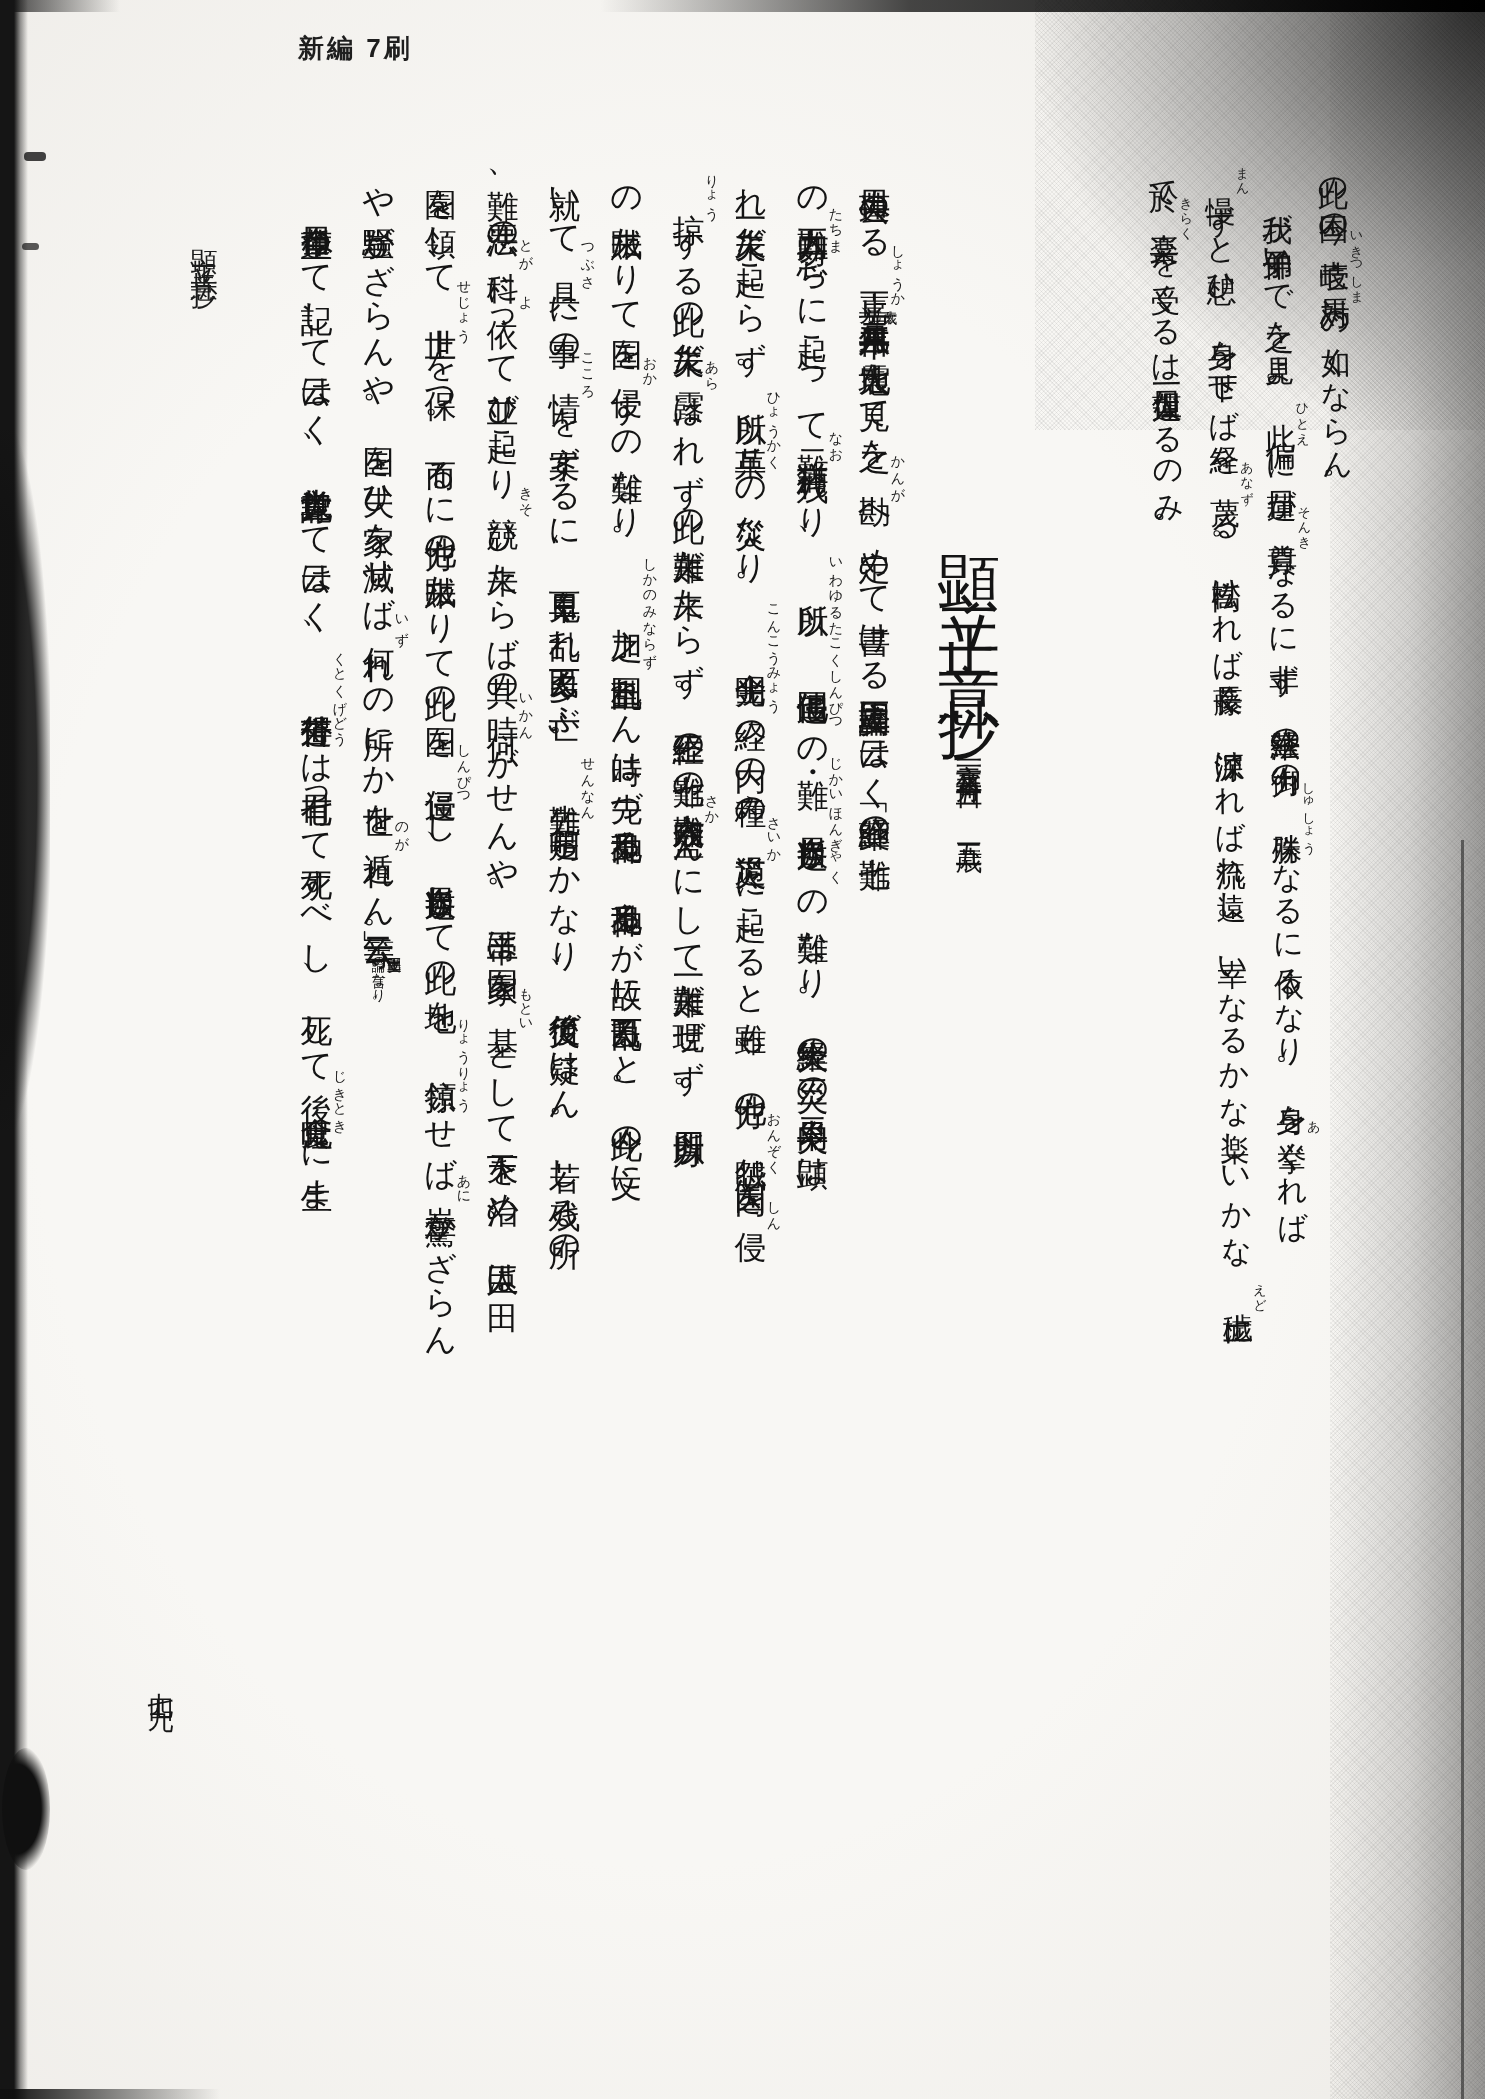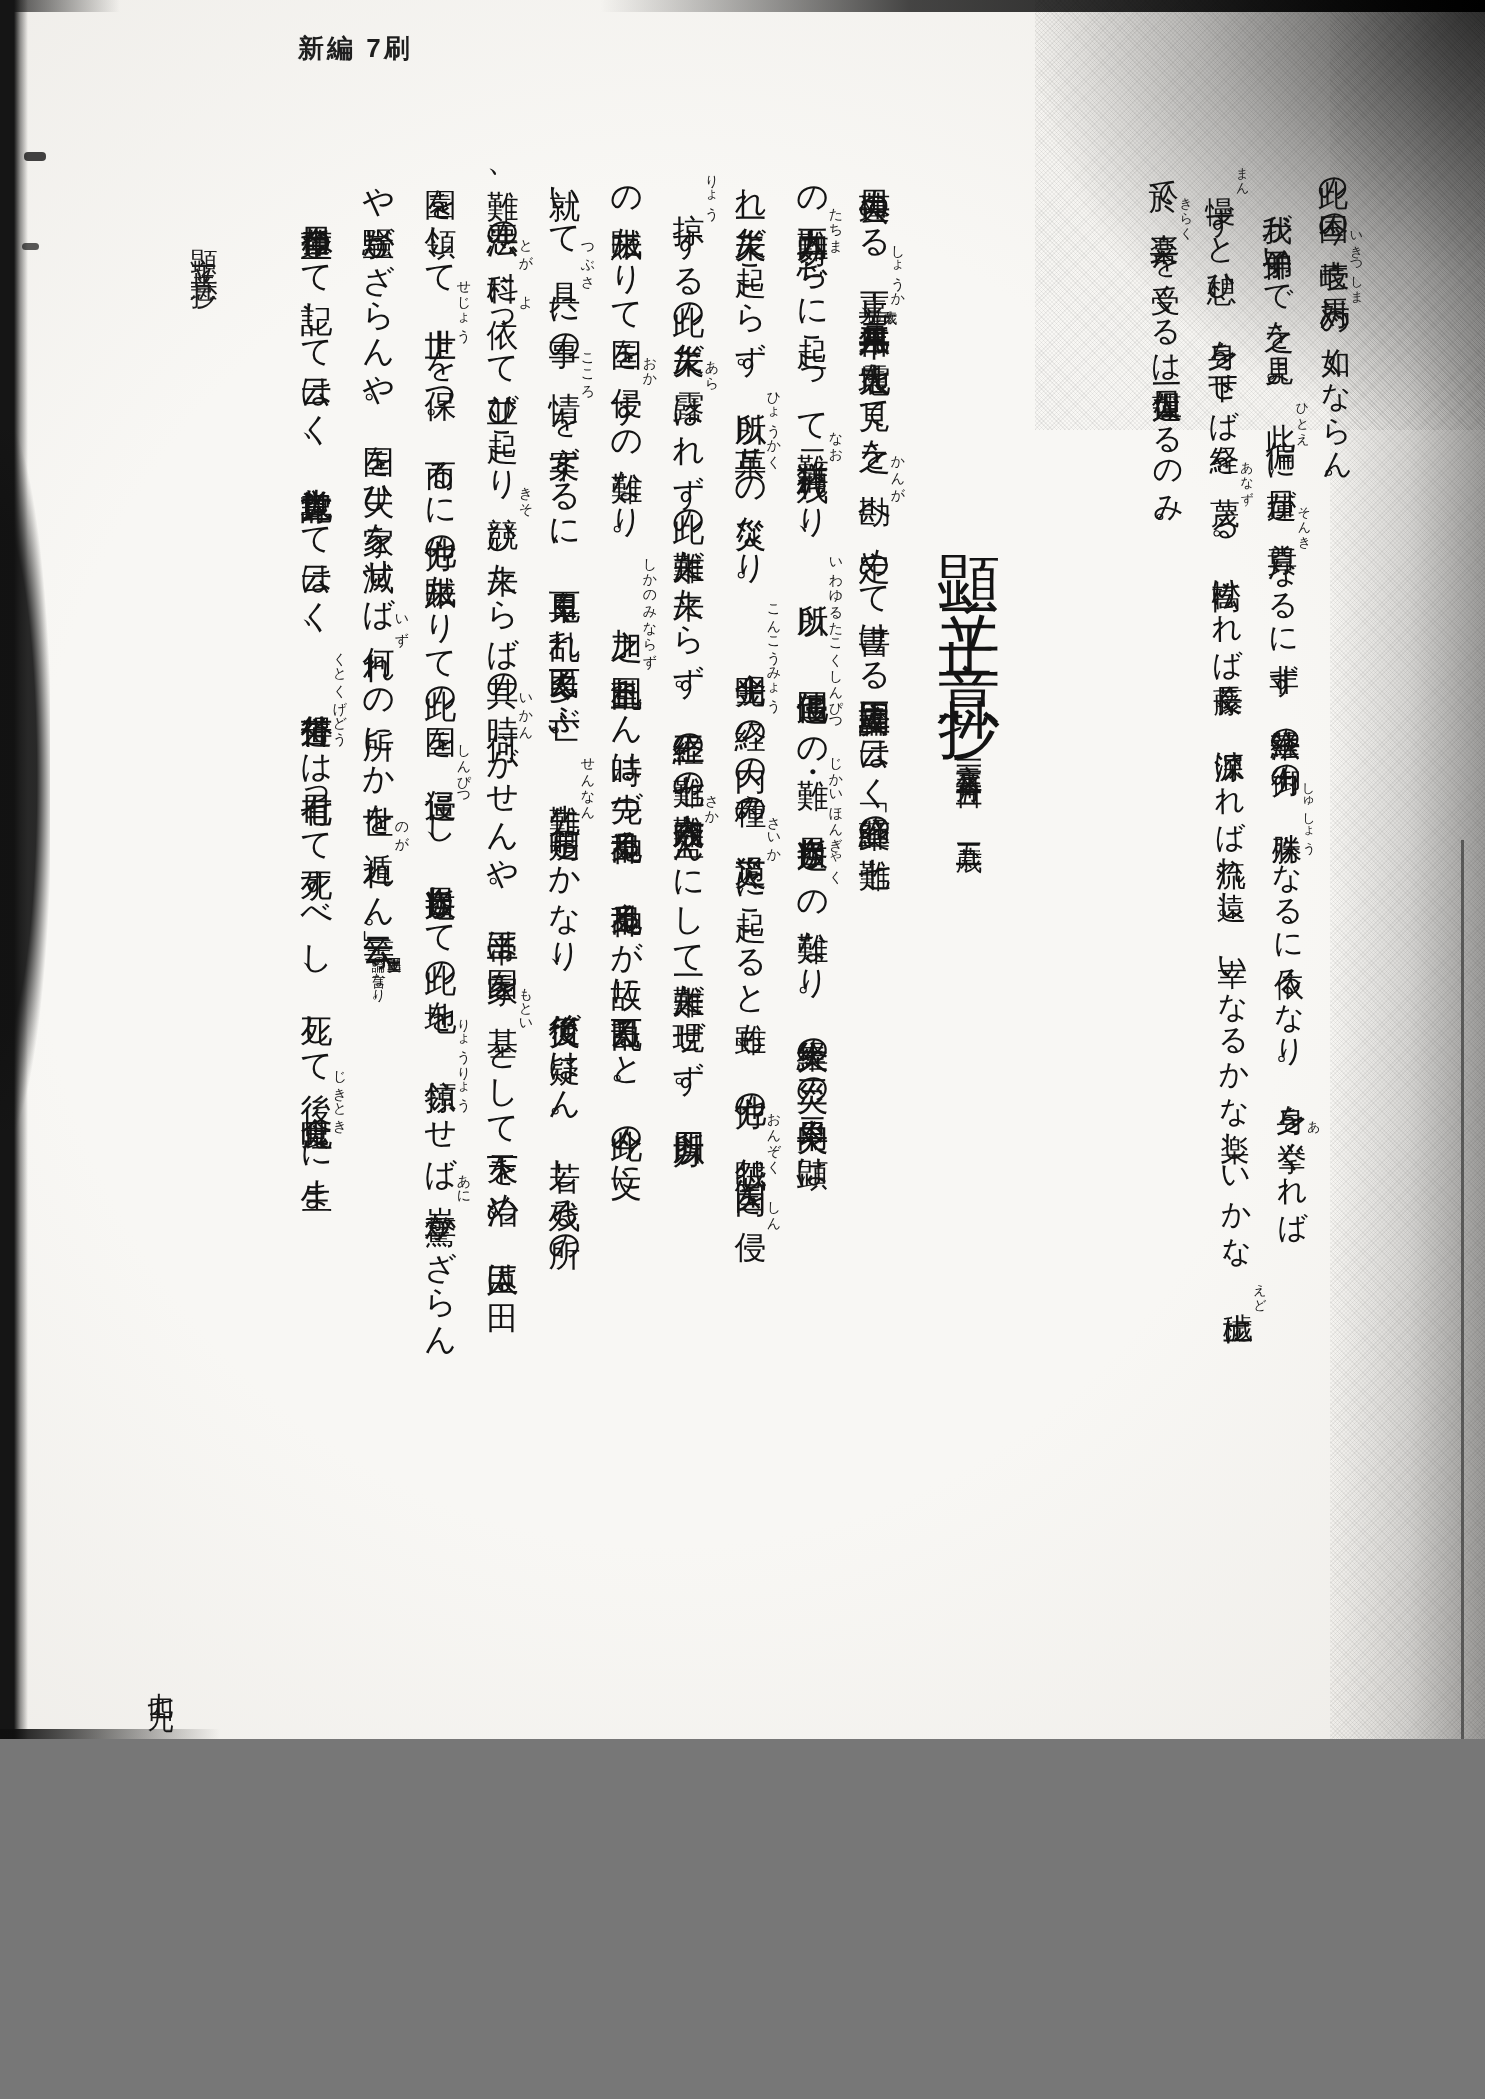--- a/index.html
+++ b/index.html
@@ -1,18 +1,18 @@
 <!DOCTYPE html>
 <html><head>
 <meta charset="utf-8">
 <style>
   html,body{margin:0;padding:0;background:#777;}
   .page{
     position:relative;
-    width:1485px;height:1739px;
+    width:1485px;height:2099px;
     margin:0 auto;
     background:radial-gradient(ellipse at 45% 50%, #f8f7f4 55%, #efede9 95%);
     overflow:hidden;
     font-family:"Liberation Serif","DejaVu Serif",serif;
     color:#141414;
   }
   .vblock{writing-mode:vertical-rl;text-orientation:mixed;}
   .tcol{white-space:nowrap;}
   ruby{ruby-align:center;}
   rt{letter-spacing:0;color:#1c1c1c;}

